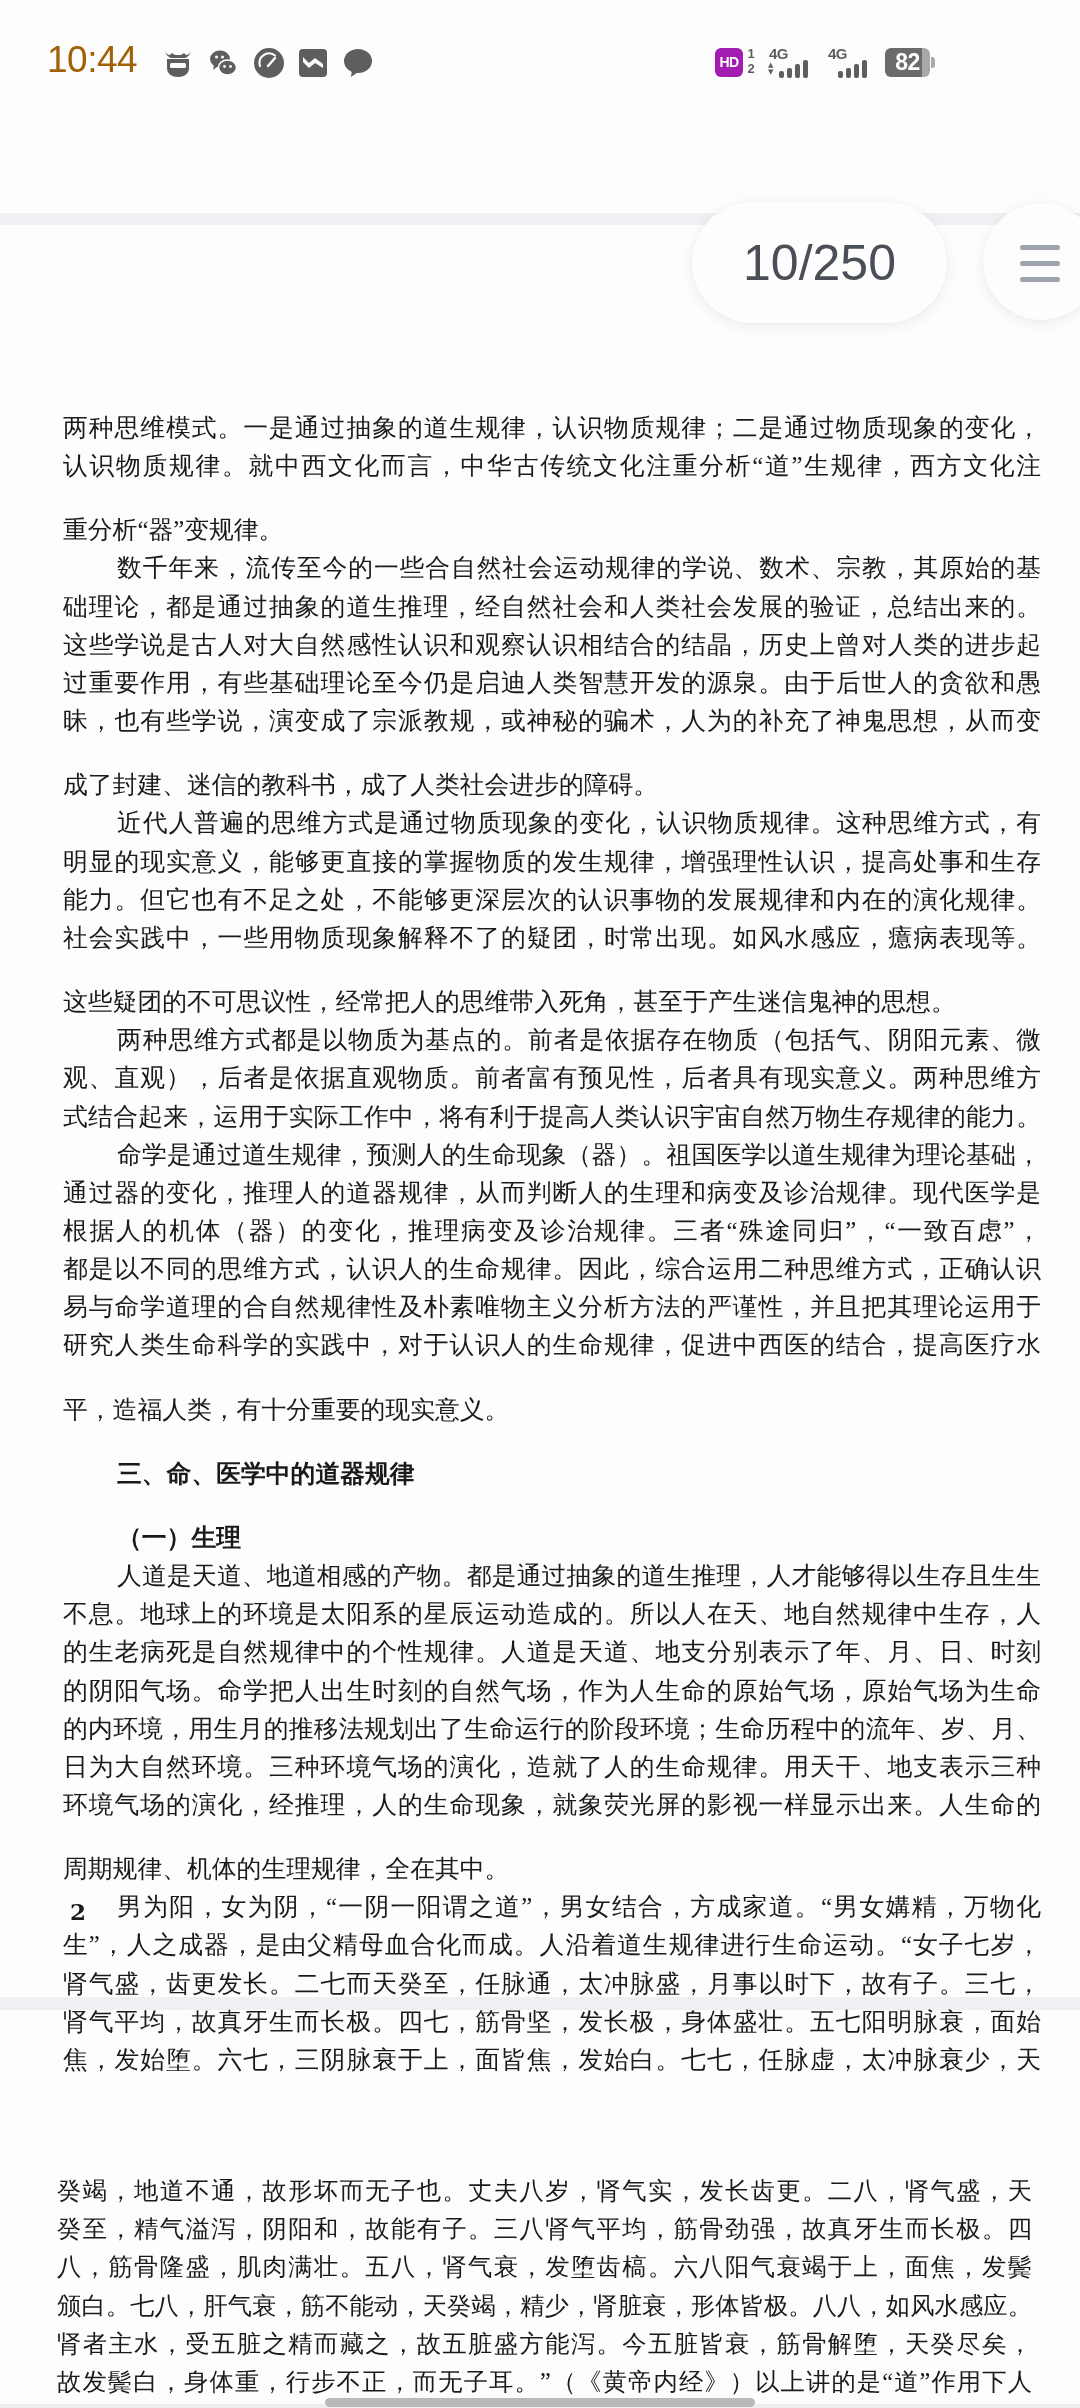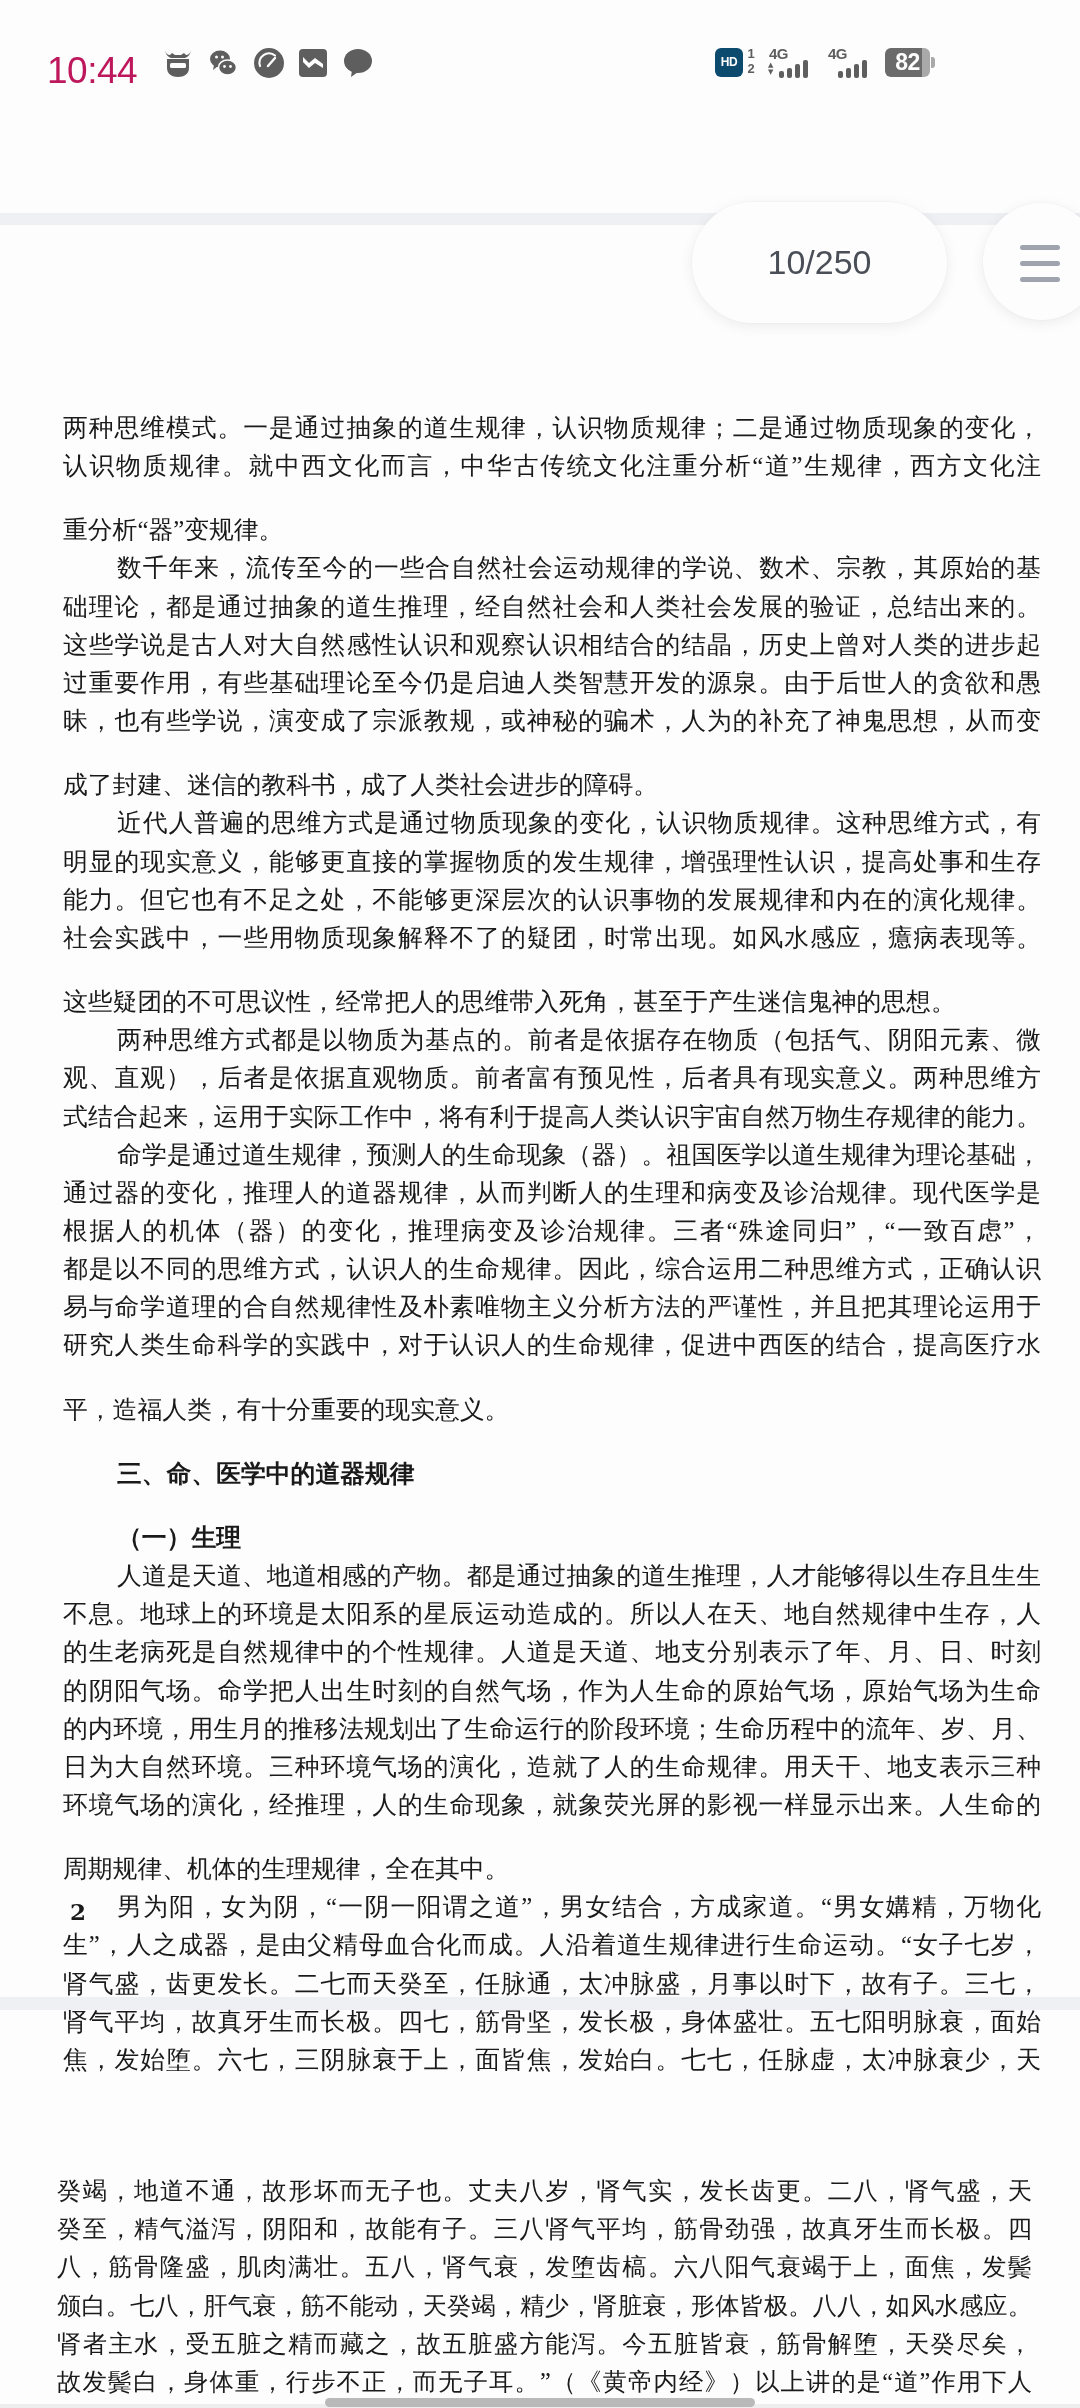--- a/index.html
+++ b/index.html
@@ -4,30 +4,30 @@
 <style>
   html, body { margin:0; padding:0; }
   body {
     width:1080px; height:2408px; position:relative; overflow:hidden;
     background:#fdfdfd;
     font-family:"DejaVu Serif", serif;
   }
   
   .status-bar { position:absolute; left:0; top:0; width:1080px; height:120px; }
   .time {
-    position:absolute; left:47px; top:50px;
-    font-family:"Liberation Sans", sans-serif; font-size:37px; color:#be185d;
+    position:absolute; left:47px; top:39px;
+    font-family:"Liberation Sans", sans-serif; font-size:37px; color:#a16207;
     letter-spacing:-0.5px;
   }
   .sicon { position:absolute; top:48px; width:30px; height:30px; display:block; }
   .sicon svg { width:100%; height:100%; display:block; }
   .hd-box {
     position:absolute; left:715px; top:48px; width:28px; height:29px;
-    background:#0c4a6e; border-radius:6px; color:#fdfdfd;
-    font-family:"Liberation Sans", sans-serif; font-weight:bold; font-size:12px;
+    background:#a21caf; border-radius:6px; color:#fdfdfd;
+    font-family:"Liberation Sans", sans-serif; font-weight:bold; font-size:14px;
     line-height:29px; text-align:center; letter-spacing:-0.5px;
   }
   .sim-labels {
     position:absolute; left:745px; top:46px; width:12px;
     font-family:"Liberation Sans", sans-serif; font-weight:bold; font-size:13px;
     color:#5e5e5e; line-height:15px; text-align:center;
   }
   .sim-labels span { display:block; }
   .net { position:absolute; top:46px; height:32px; }
   .net-label {
@@ -48,21 +48,21 @@
 
   
   .separator { position:absolute; left:0; width:1080px; background:#eff0f4; }
 
   
   .page-pill {
     position:absolute; left:692px; top:202px; width:255px; height:121px;
     border-radius:61px; background:#fdfdfd;
     box-shadow:0 3px 14px rgba(0,0,0,0.07), 0 0 0 1px rgba(0,0,0,0.015);
     display:flex; align-items:center; justify-content:center;
-    font-family:"Liberation Sans", sans-serif; font-size:34px; color:#4a4e57;
+    font-family:"Liberation Sans", sans-serif; font-size:50px; color:#4a4e57;
     z-index:5;
   }
   .menu-btn {
     position:absolute; left:983px; top:203px; width:117px; height:117px;
     border-radius:50%; background:#fdfdfd;
     box-shadow:0 3px 14px rgba(0,0,0,0.07), 0 0 0 1px rgba(0,0,0,0.015);
     z-index:5;
   }
   .menu-btn i {
     position:absolute; left:37px; width:40px; height:5px; border-radius:3px; background:#9ea3ad;

